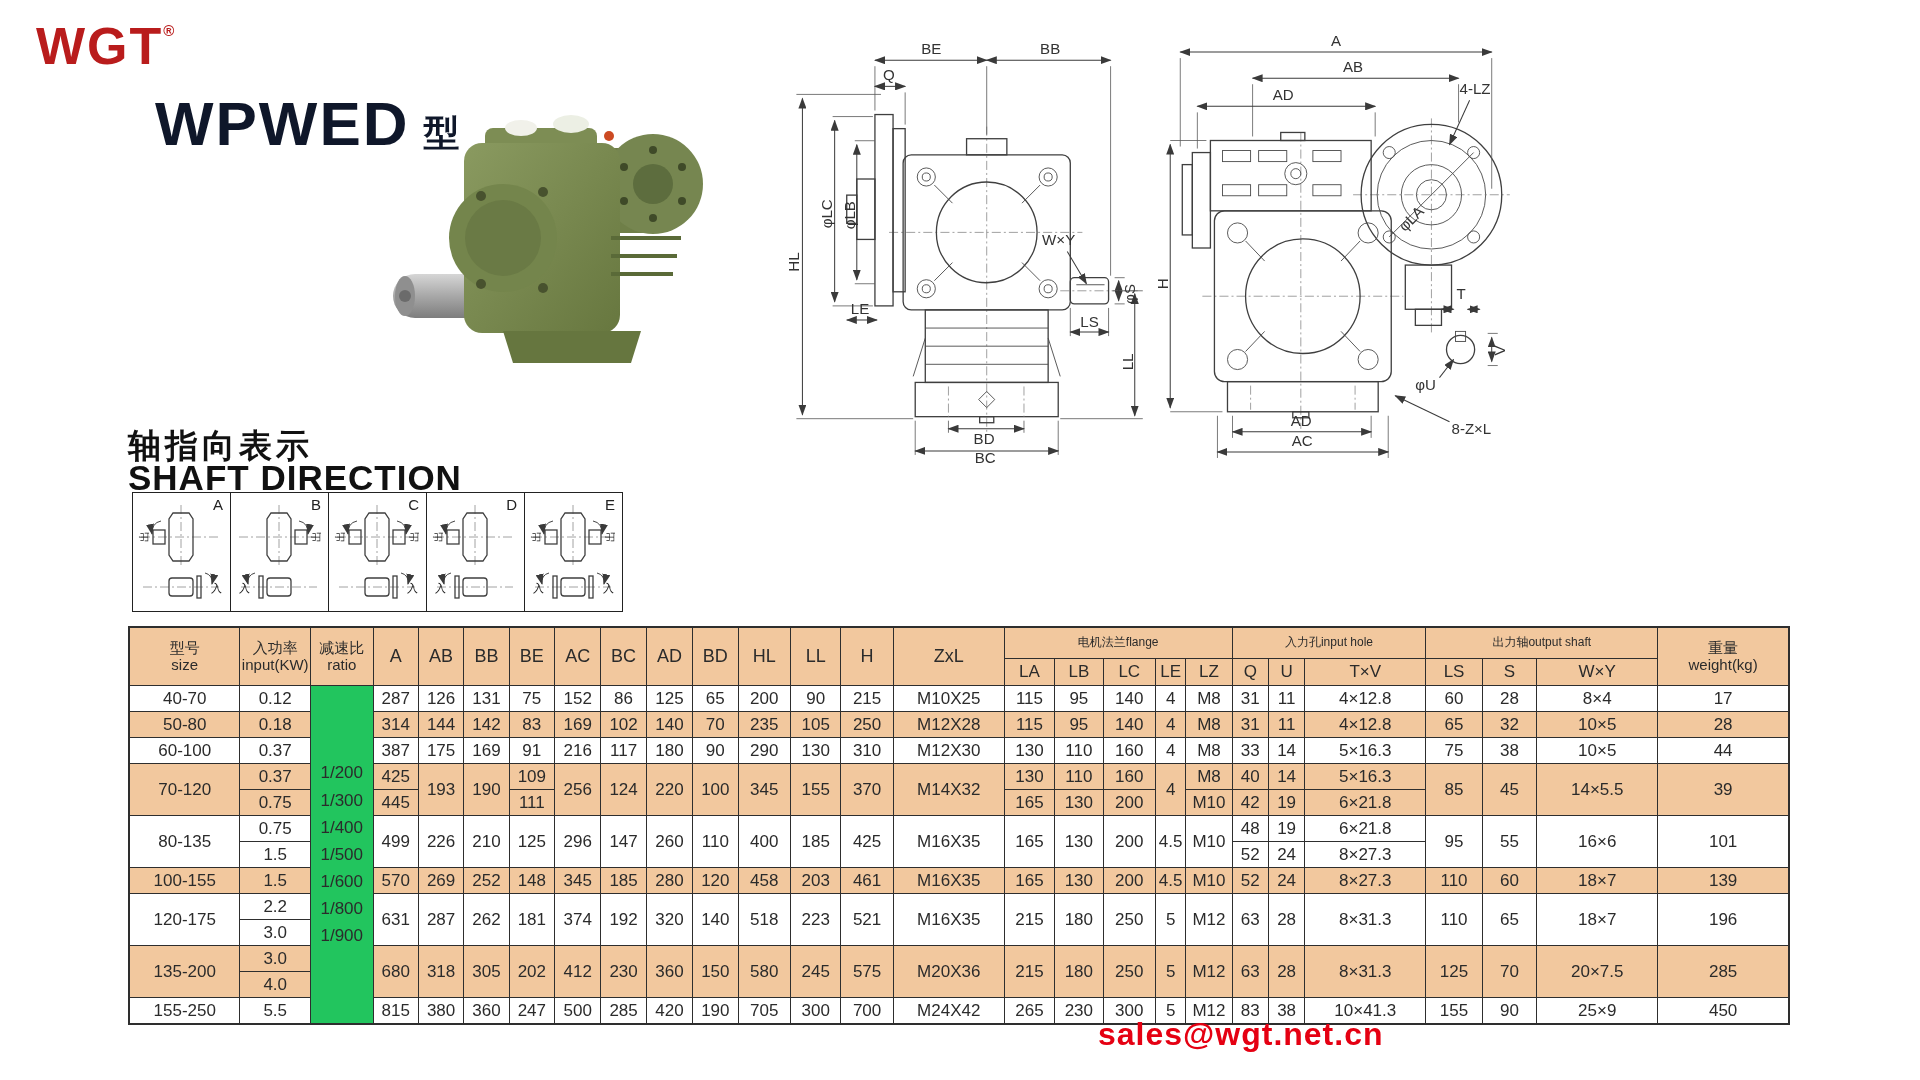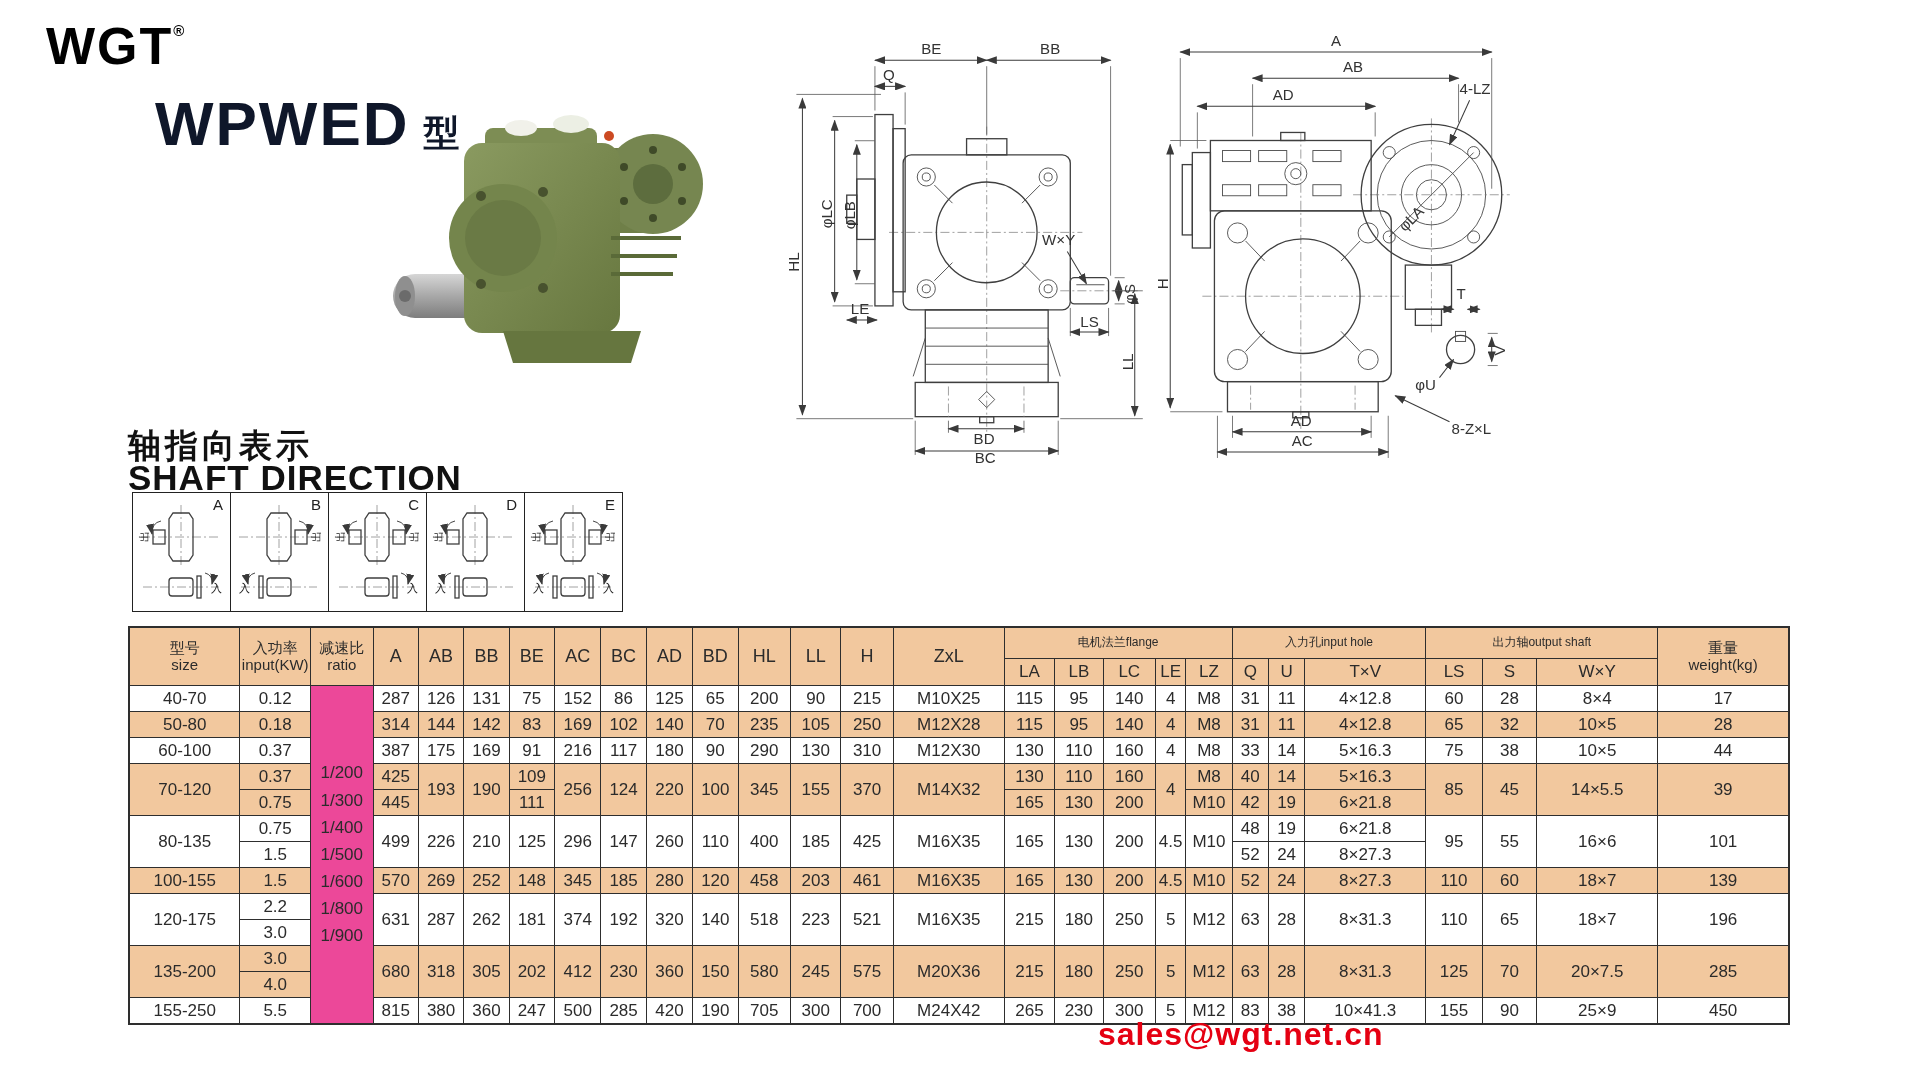--- a/index.html
+++ b/index.html
@@ -1,19 +1,19 @@
 <!DOCTYPE html>
 <html><head>
 <meta charset="utf-8">
 <style>
   html,body{margin:0;padding:0}
   body{width:1920px;height:1080px;background:#fff;position:relative;overflow:hidden;
        font-family:"Liberation Sans",sans-serif;color:#222}
 
-  .logo{position:absolute;left:46px;top:20px;color:#000000;font-weight:900;
+  .logo{position:absolute;left:36px;top:20px;color:#b91c1c;font-weight:900;
         font-size:52px;letter-spacing:2px;line-height:1}
   .logo sup{font-size:15px;font-weight:700;vertical-align:28px;letter-spacing:0}
 
   .title{position:absolute;left:155px;top:88px;font-size:62px;font-weight:700;color:#0f172a;letter-spacing:2px}
   .title .suffix{font-size:36px;font-weight:700;margin-left:14px;letter-spacing:0}
 
   .shaft-zh{position:absolute;left:128px;top:424px;font-size:33px;font-weight:700;color:#111;letter-spacing:4px}
   .shaft-en{position:absolute;left:128px;top:458px;font-size:35px;font-weight:600;color:#111;letter-spacing:1px}
 
   .sbox-row{position:absolute;left:132px;top:492px;display:flex}
@@ -36,21 +36,21 @@
   .spec-table{position:absolute;left:128px;top:626px;border-collapse:collapse;table-layout:fixed;
               width:1662px;border:2px solid #2e2e2e}
   .spec-table td,.spec-table th{border:1px solid #2e2e2e;text-align:center;vertical-align:middle;
               padding:0;font-size:17px;color:#2b2b2b;height:25px;line-height:1.12;font-weight:400;overflow:hidden}
   .spec-table thead th{background:#f2c89e}
   .spec-table th.gzh{font-size:15px;white-space:pre-line}
   .spec-table th.dl{font-size:18px}
   .spec-table th.grp{font-size:12px}
   .spec-table th.sub{font-size:17px;height:26px}
   .spec-table tr.p td{background:#f2c89e}
-  .spec-table td.ratio{background:#ec4899;white-space:pre-line;font-size:17px;line-height:1.6}
+  .spec-table td.ratio{background:#22c55e;white-space:pre-line;font-size:17px;line-height:1.6}
   .spec-table thead tr:first-child th{height:30px}
 
   .email{position:absolute;left:1098px;top:1016px;color:#e50012;font-size:32px;font-weight:700;letter-spacing:1px}
 
   .abs{position:absolute}
 </style>
 </head>
 <body>
 
 <svg width="0" height="0" style="position:absolute">

